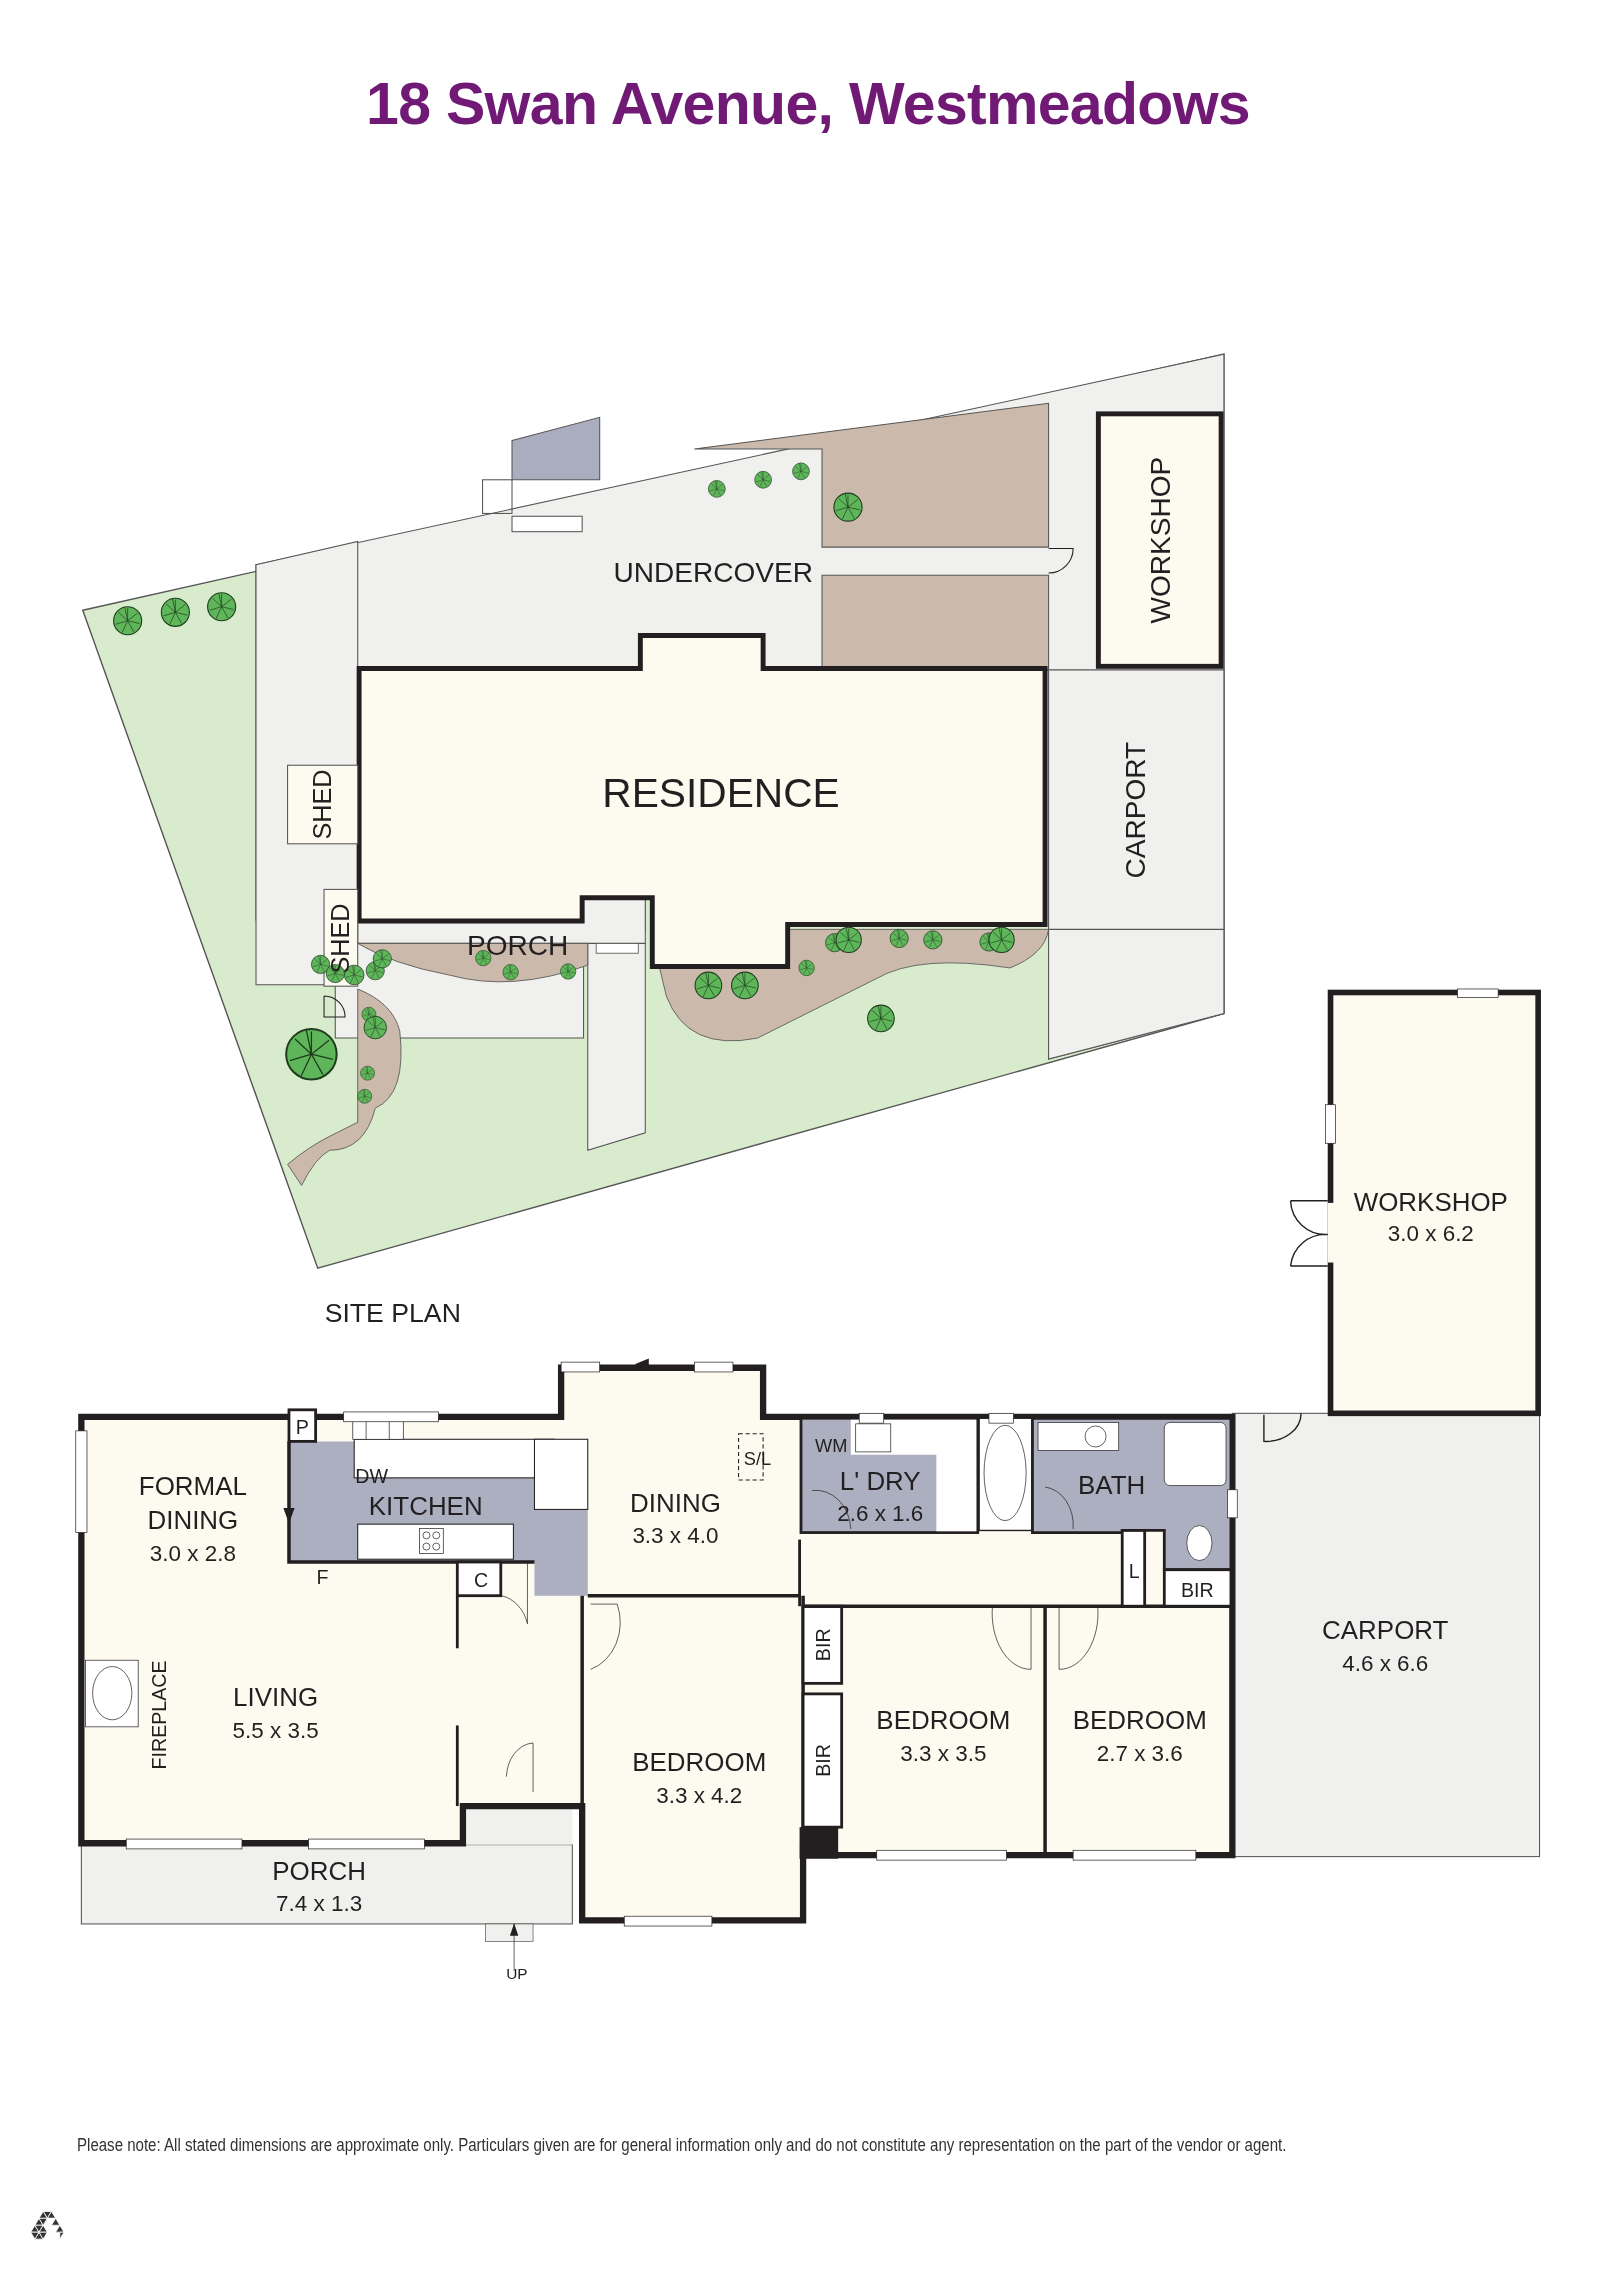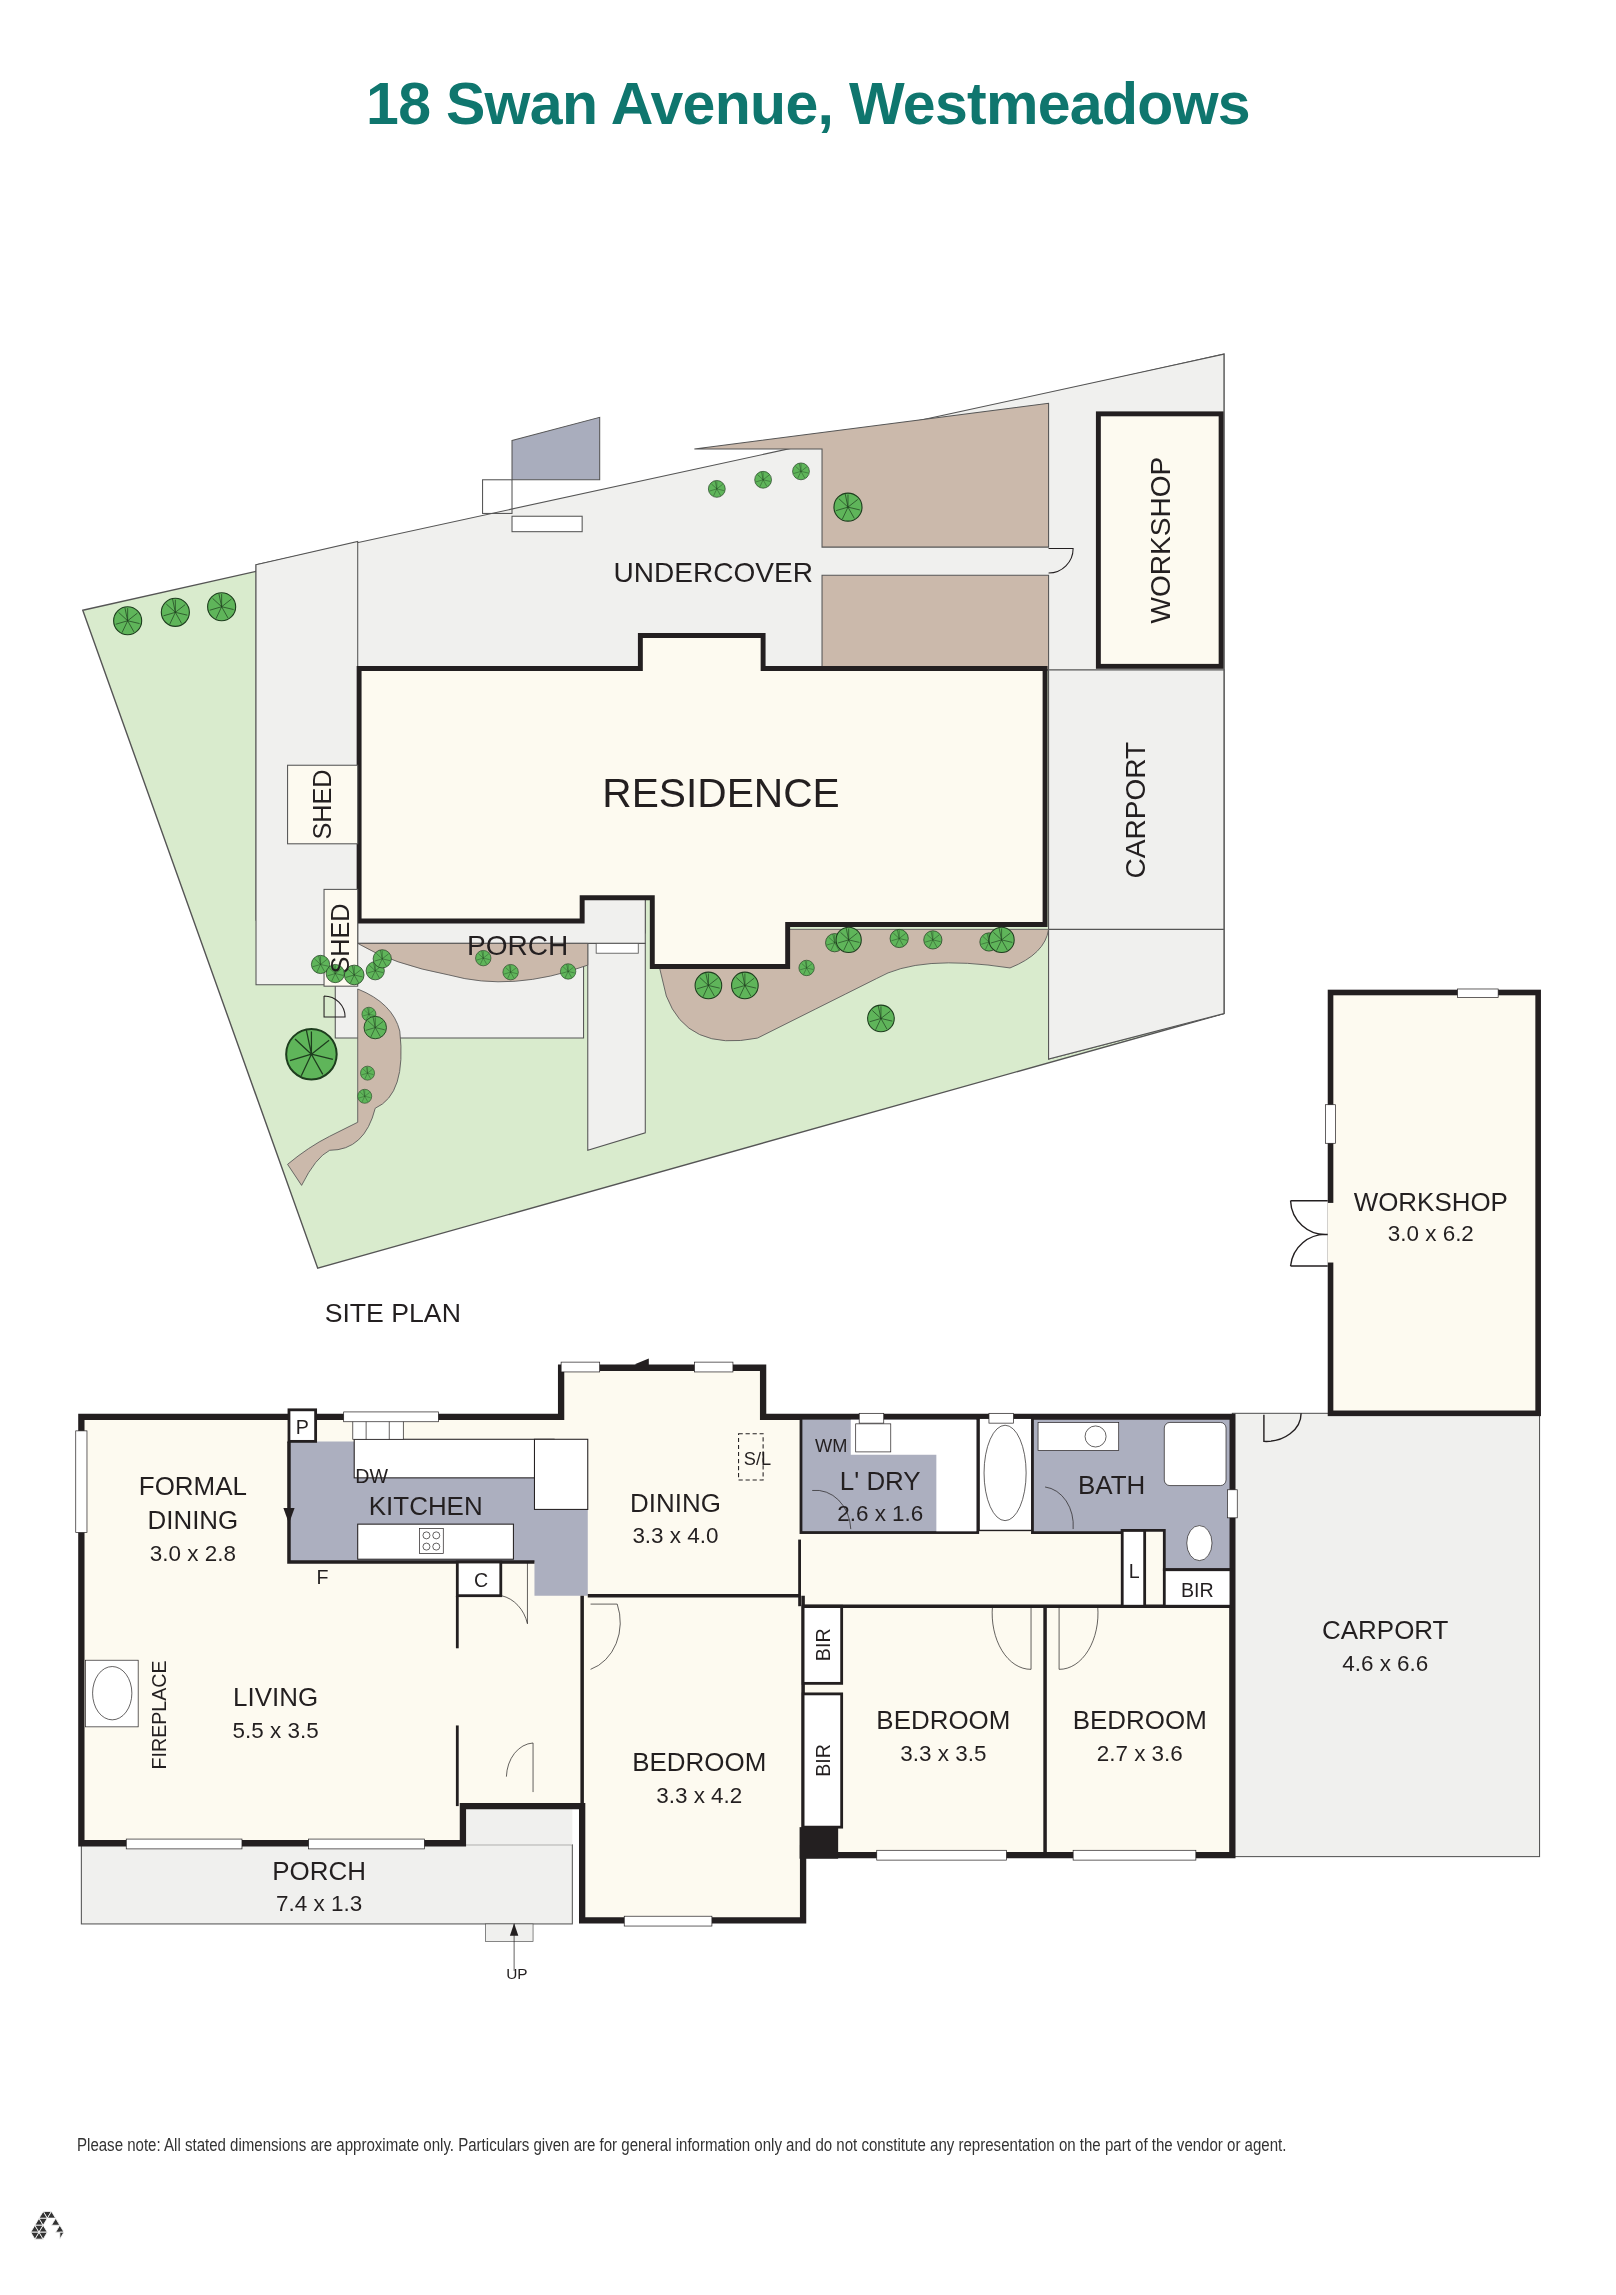--- a/index.html
+++ b/index.html
@@ -1,17 +1,17 @@
 <!DOCTYPE html>
 <html style="font-size:11.2px"><head>
 <meta charset="utf-8">
 <style>
   html, body { margin: 0; padding: 0; background: #ffffff; }
   body { width: 1616px; height: 2295px; position: relative; overflow: hidden; font-family: "Liberation Sans", sans-serif; color: #231f20; }
-  .title { position: absolute; left: 0; top: 70px; width: 1616px; text-align: center; font-size: 59px; font-weight: bold; color: #0f766e; letter-spacing: -0.7px; }
+  .title { position: absolute; left: 0; top: 70px; width: 1616px; text-align: center; font-size: 59px; font-weight: bold; color: #701a75; letter-spacing: -0.7px; }
   svg.plan { position: absolute; left: 0; top: 0; }
   .lbl { font-family: "Liberation Sans", sans-serif; fill: #231f20; }
   .disclaimer { position: absolute; left: 77px; top: 2135px; font-size: 17.5px; color: #333333; white-space: nowrap; transform: scaleX(0.86); transform-origin: left top; }
   .logo { position: absolute; left: 27px; top: 2210px; width: 49px; height: 43px; }
 </style>
 </head>
 <body>
 
 <div class="title">18 Swan Avenue, Westmeadows</div>
 

